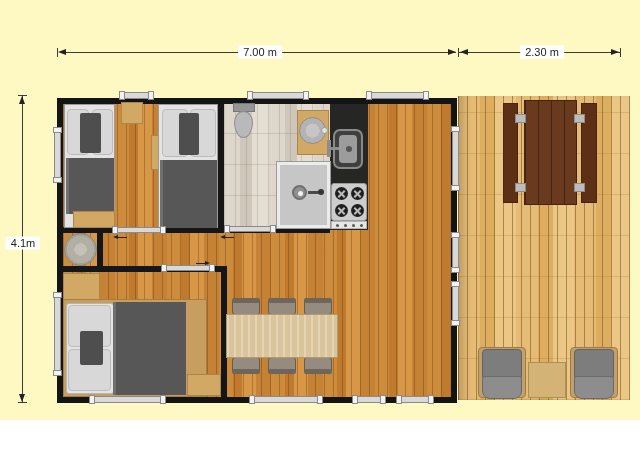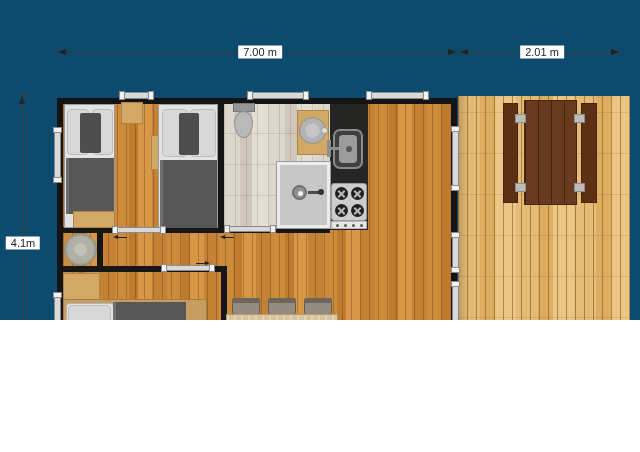--- a/index.html
+++ b/index.html
@@ -1,16 +1,16 @@
 <!DOCTYPE html>
 <html><head>
 <meta charset="utf-8">
 <style>
   html,body{margin:0;padding:0;background:#fff;}
-  .stage{position:relative;width:640px;height:320px;background:#0c4a6e;overflow:hidden;
+  .stage{position:relative;width:640px;height:420px;background:#fef9c3;overflow:hidden;
          font-family:"Liberation Sans", sans-serif;}
   .abs{position:absolute;box-sizing:border-box;}
 
   
   .dimline{background:#3a3a3a;}
   .dimlabel{position:absolute;font-size:11px;color:#222;background:#fff;padding:0 5px;
             transform:translate(-50%,-50%);white-space:nowrap;line-height:13px;}
   .arr-l{width:0;height:0;border-top:3px solid transparent;border-bottom:3px solid transparent;border-right:8px solid #222;}
   .arr-r{width:0;height:0;border-top:3px solid transparent;border-bottom:3px solid transparent;border-left:8px solid #222;}
   .arr-u{width:0;height:0;border-left:3px solid transparent;border-right:3px solid transparent;border-bottom:8px solid #222;}
@@ -200,21 +200,21 @@
   <div class="abs dimline" style="left:60px;top:52px;width:396px;height:1px;"></div>
   <div class="abs dimline" style="left:459px;top:52px;width:162px;height:1px;"></div>
   <div class="abs dimline" style="left:57px;top:48px;width:1px;height:9px;"></div>
   <div class="abs dimline" style="left:458px;top:48px;width:1px;height:9px;"></div>
   <div class="abs dimline" style="left:620px;top:48px;width:1px;height:9px;"></div>
   <div class="abs arr-l" style="left:58px;top:49px;"></div>
   <div class="abs arr-r" style="left:448px;top:49px;"></div>
   <div class="abs arr-l" style="left:460px;top:49px;"></div>
   <div class="abs arr-r" style="left:611px;top:49px;"></div>
   <div class="dimlabel" style="left:260px;top:52px;">7.00 m</div>
-  <div class="dimlabel" style="left:542px;top:52px;">2.01 m</div>
+  <div class="dimlabel" style="left:542px;top:52px;">2.30 m</div>
 
   <div class="abs dimline" style="left:22px;top:96px;width:1px;height:306px;"></div>
   <div class="abs dimline" style="left:18px;top:95px;width:9px;height:1px;"></div>
   <div class="abs dimline" style="left:18px;top:402px;width:9px;height:1px;"></div>
   <div class="abs arr-u" style="left:19px;top:96px;"></div>
   <div class="abs arr-d" style="left:19px;top:394px;"></div>
   <div class="dimlabel" style="left:23px;top:243px;">4.1m</div>
 
 </div>
 

